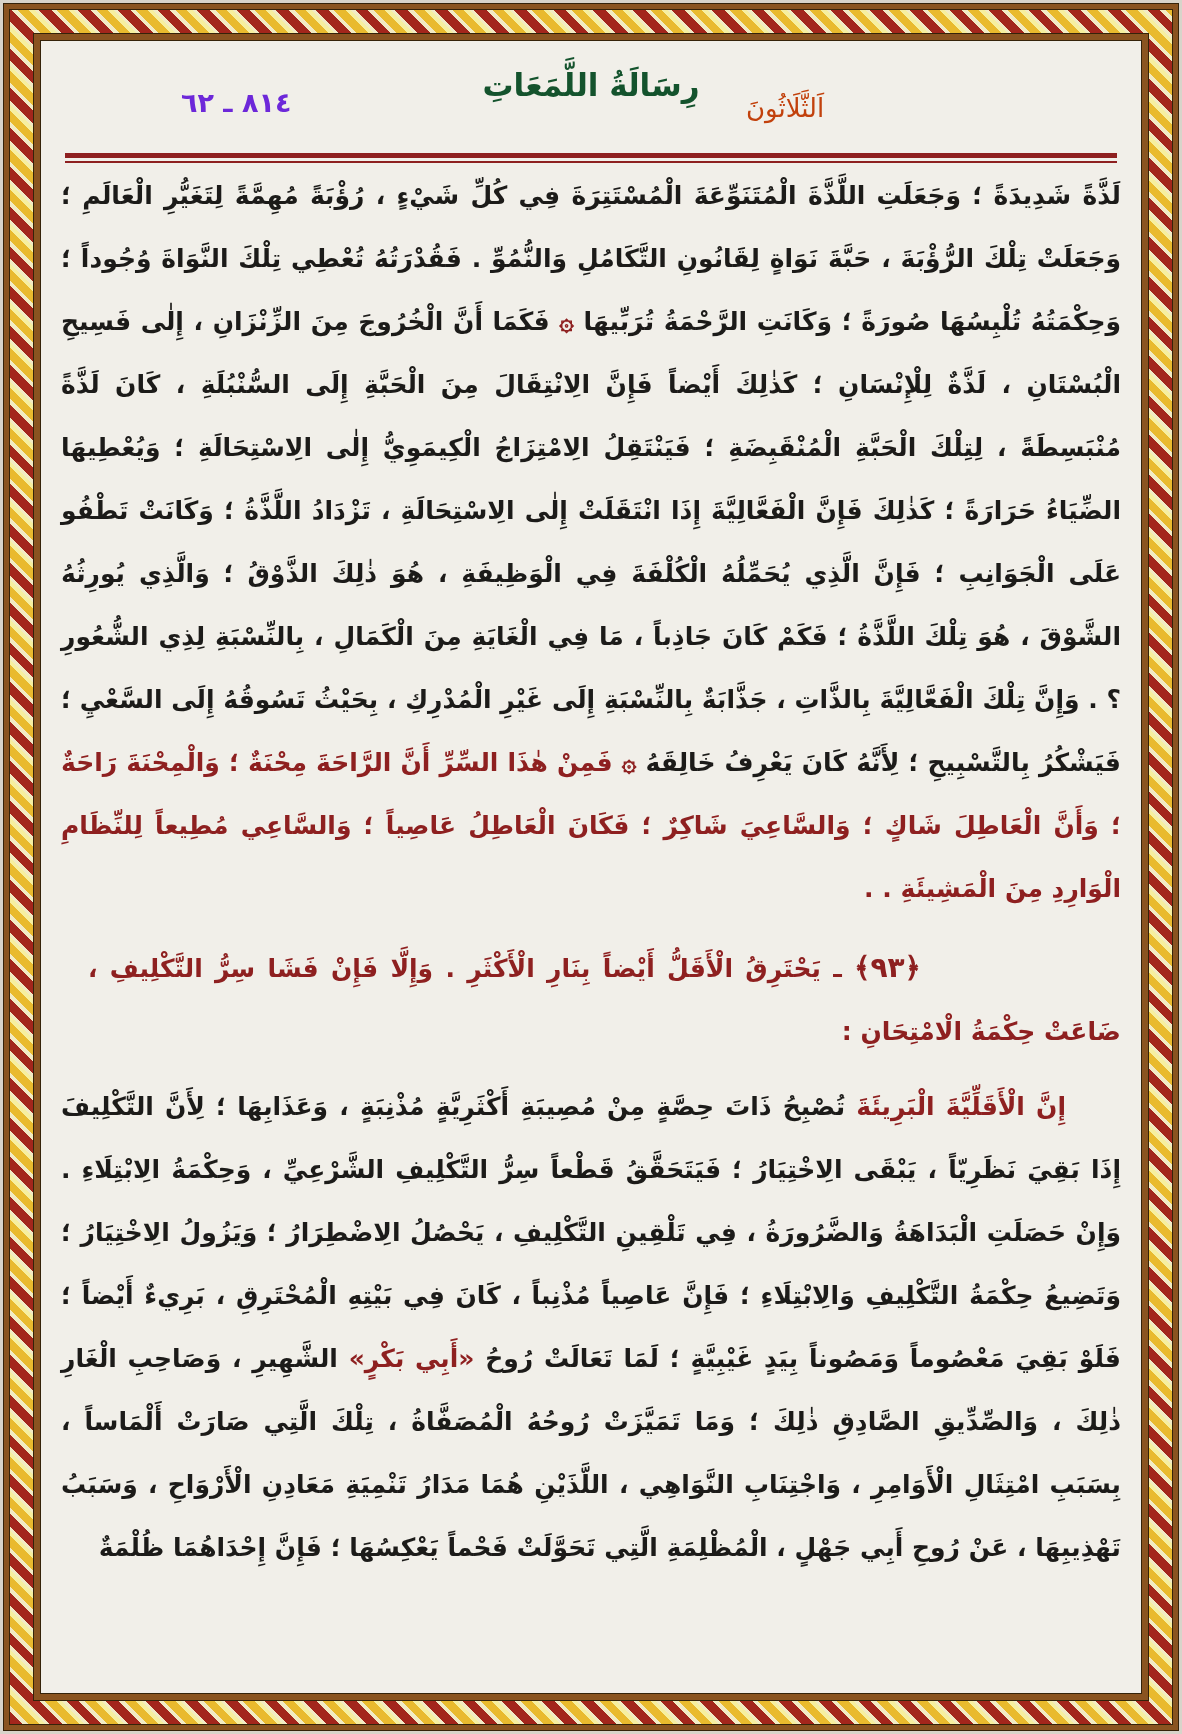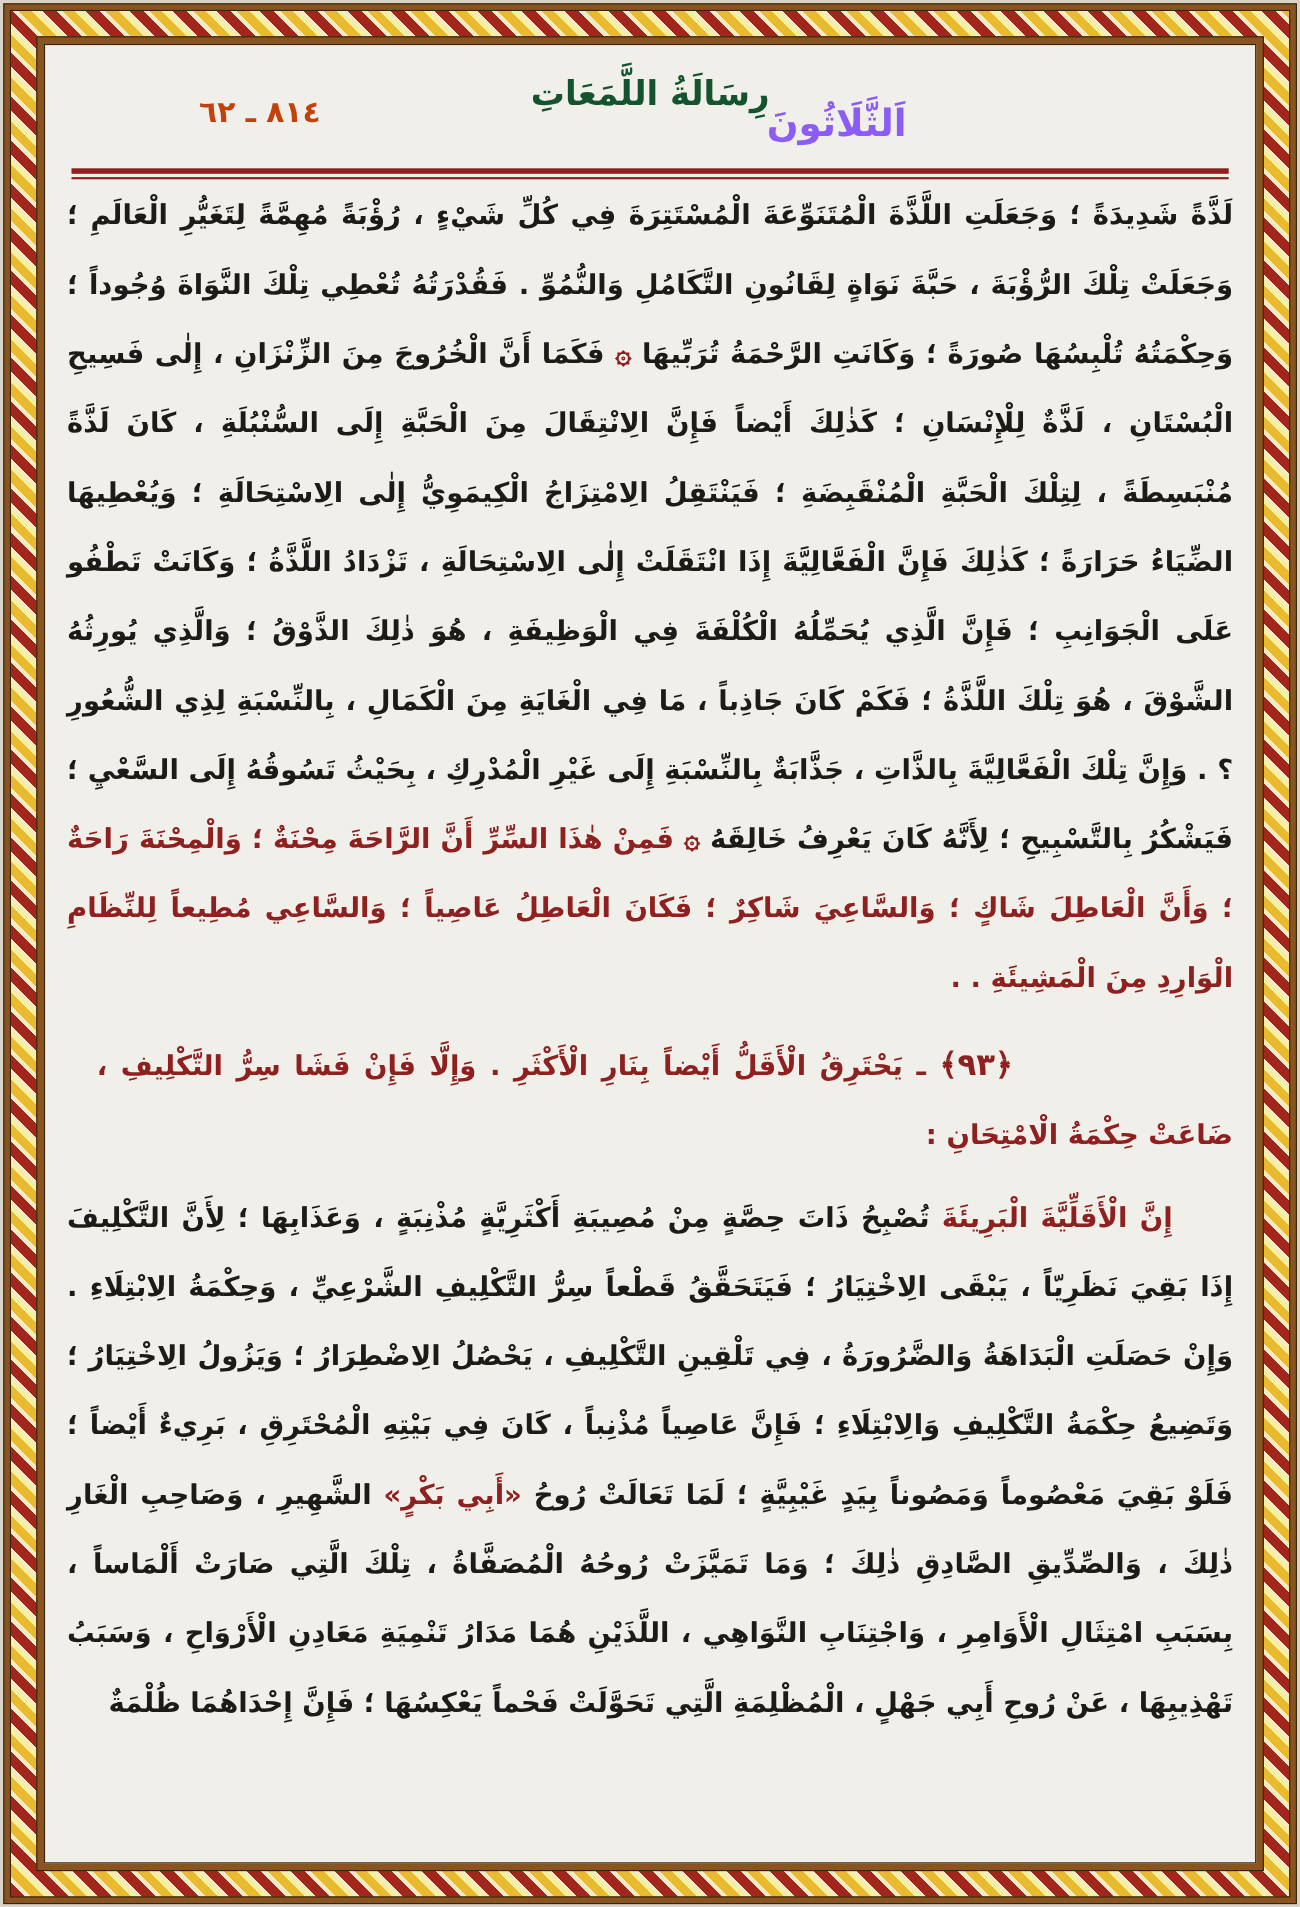--- a/index.html
+++ b/index.html
@@ -6,23 +6,23 @@
   .page{width:1182px;height:1734px;box-sizing:border-box;background:#d8d4ca;padding:3px;}
   .frame-a{height:100%;box-sizing:border-box;background:#8a5420;border:1px solid #35230a;padding:5px;}
   .frame-chain{height:100%;box-sizing:border-box;border:1px solid #35230a;
     background:repeating-linear-gradient(45deg,#a3261c 0 9px,#f2ebc4 9px 13px,#e9ba2e 13px 21px,#f6efa0 21px 25px,#f2ebc4 25px 28px);
     padding:23px;}
   .frame-b{height:100%;box-sizing:border-box;background:#8a5420;border:1px solid #35230a;padding:6px;}
   .content{height:100%;box-sizing:border-box;border:1px solid #35230a;background:#f1efe9;
     padding:12px 20px 0 20px;overflow:hidden;direction:rtl;
     font-family:"DejaVu Sans",sans-serif;}
   .header{position:relative;height:100px;}
-  .watermark{position:absolute;top:40px;right:28%;color:#8b5cf6;font-size:34px;font-weight:bold;letter-spacing:2px;white-space:nowrap;}
+  .watermark{position:absolute;top:40px;right:28%;color:#c2410c;font-size:26px;font-weight:normal;letter-spacing:2px;white-space:nowrap;}
   .page-title{position:absolute;top:14px;right:50%;transform:translateX(50%);color:#14532d;font-size:31px;font-weight:bold;white-space:nowrap;}
-  .page-numbers{position:absolute;top:34px;left:120px;color:#c2410c;font-size:27px;font-weight:bold;white-space:nowrap;}
+  .page-numbers{position:absolute;top:34px;left:120px;color:#6d28d9;font-size:27px;font-weight:bold;white-space:nowrap;}
   .rule-thick{height:5px;background:#8e2020;margin:0 4px;}
   .rule-thin{height:2px;background:#8e2020;margin:3px 4px 0 4px;}
   .body-text{padding-top:1px;}
   .body-text p{margin:0;font-size:25px;font-weight:bold;line-height:63px;
     text-align:justify;color:#1c1b19;}
   p[data-name="section-93-paragraph"]{margin-top:16px;text-indent:200px;margin-left:27px;}
   p[data-name="body-paragraph"]{margin-top:12px;text-indent:55px;}
   .seg-black{color:#1c1b19;}
   .seg-red{color:#8e2020;}
   span[data-name="section-number-marker"]{font-size:28px;}

